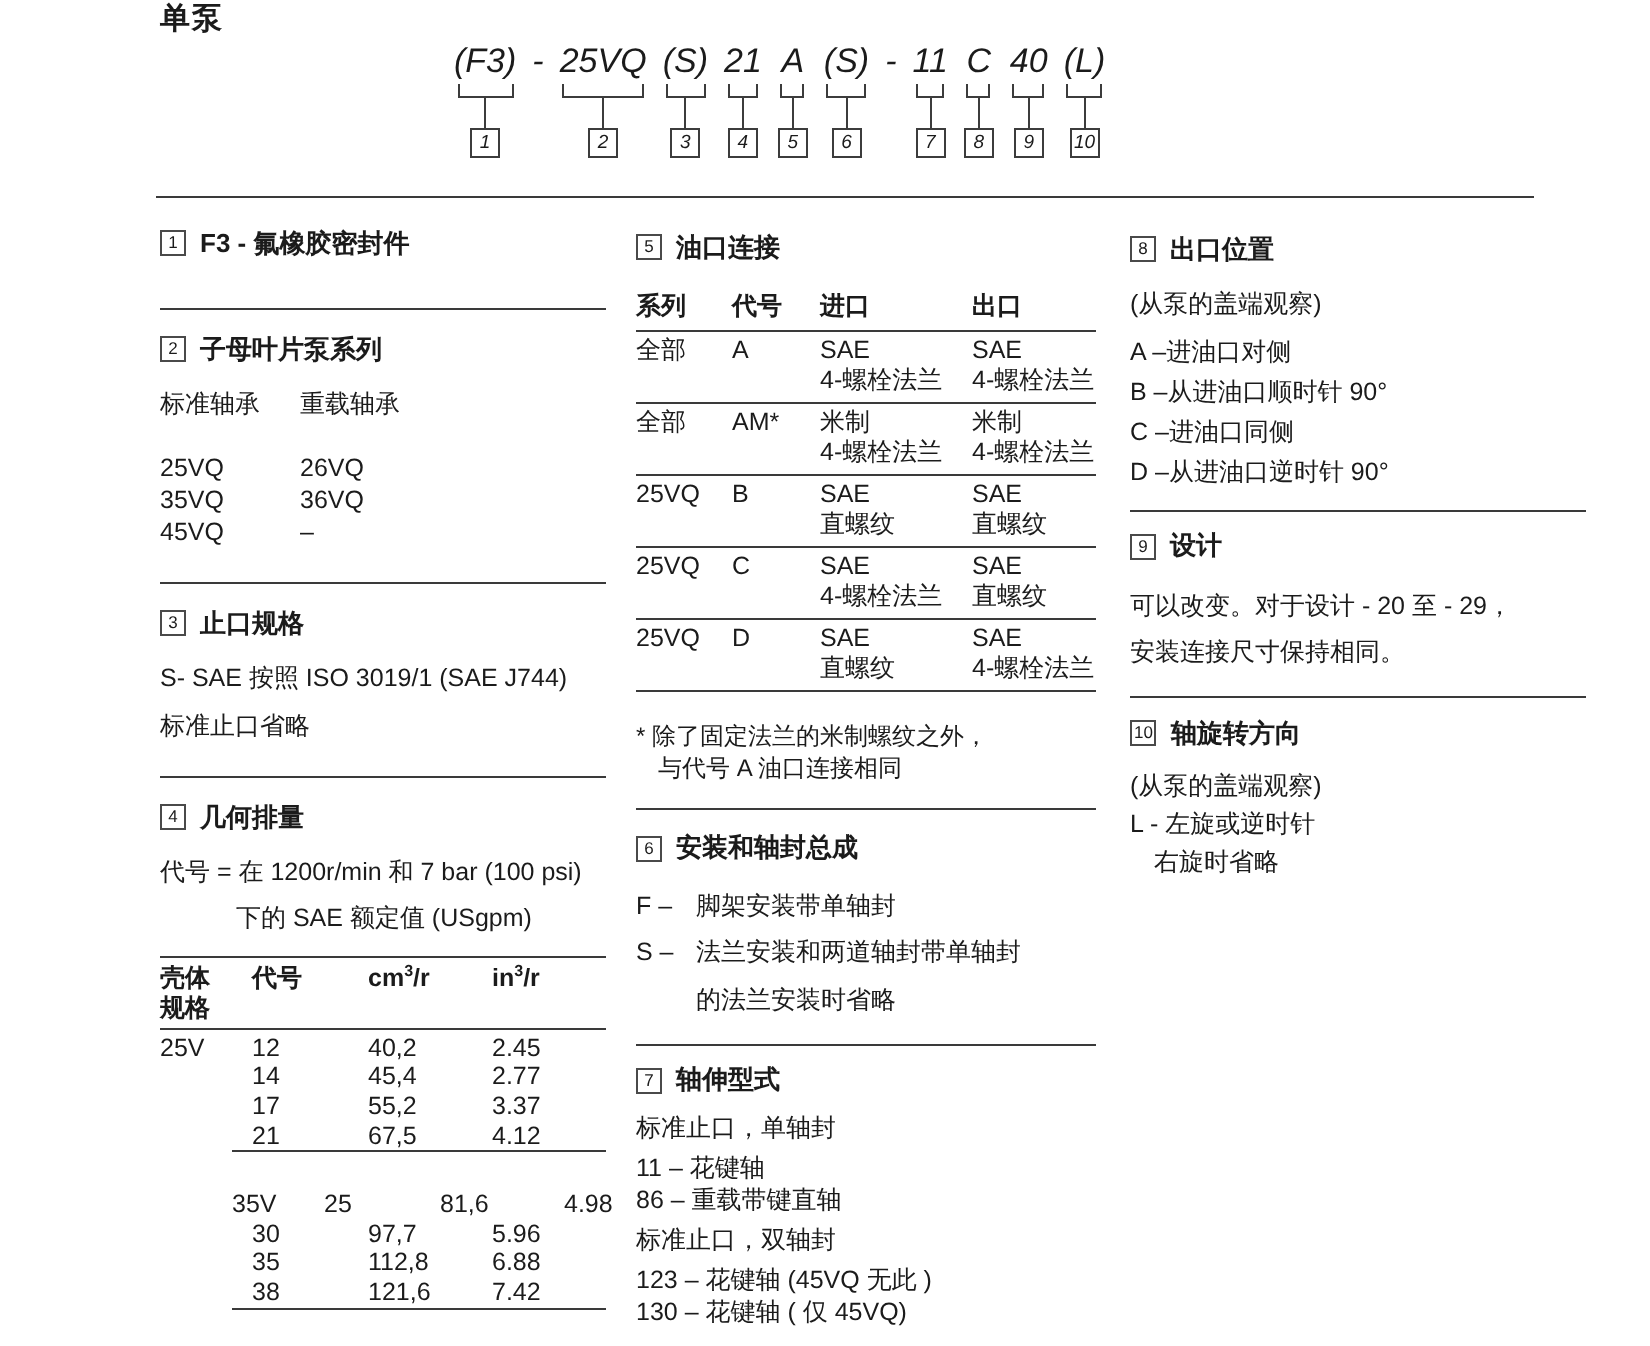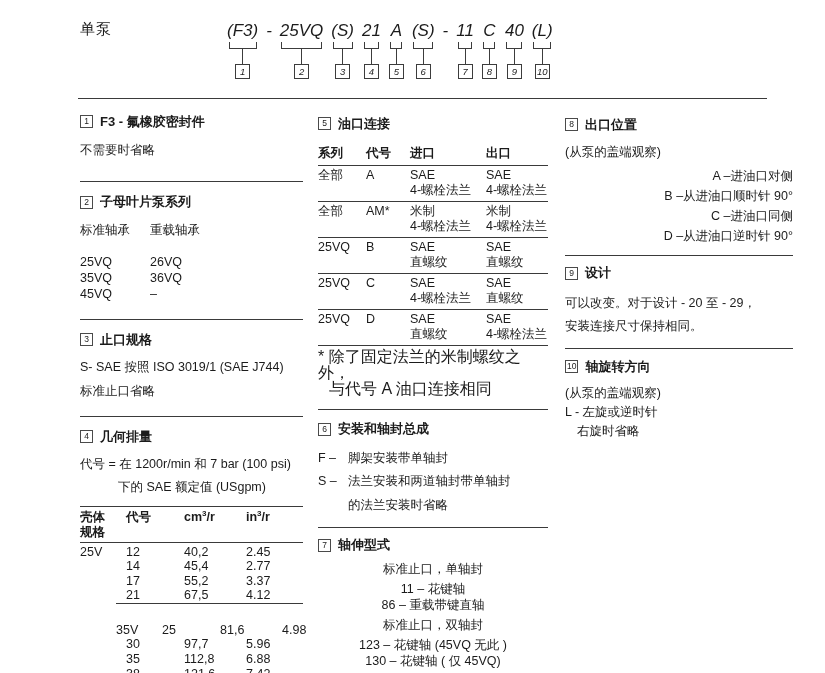--- a/index.html
+++ b/index.html
@@ -5,21 +5,21 @@
   * { margin:0; padding:0; box-sizing:border-box; }
   html,body { background:#ffffff; }
   body {
     width:825px; height:673px; position:relative; overflow:hidden;
     font-family:"Liberation Sans","DejaVu Sans",sans-serif;
     color:#1b1b1b; -webkit-font-smoothing:antialiased;
   }
   .abs { position:absolute; }
 
   
-  .page-title { left:80px; top:20px; font-size:15px; font-weight:400; letter-spacing:1px; }
+  .page-title { left:80px; top:0; font-size:15px; font-weight:700; letter-spacing:1px; }
 
   
   .code-row { left:227px; top:21px; display:flex; gap:8px; align-items:flex-start;font-style:italic; }
   .code-seg { display:flex; flex-direction:column; align-items:center; }
   .seg-label { font-size:17px; line-height:19px; white-space:pre; }
   .bracket { margin-top:2px; height:7px; width:calc(100% - 3px);
              border:1px solid #3c3c3c; border-top:none; }
   .vline { width:1px; height:15px; background:#3c3c3c; }
   .numbox { width:15px; height:15px; border:1px solid #3c3c3c; display:flex;
             align-items:center; justify-content:center; font-size:9.5px; }
@@ -59,34 +59,34 @@
   sup { font-size:8px; vertical-align:super; line-height:0; }
   .dt-row { line-height:14.6px; }
   .dt-row.group-start { border-top:1px solid #3a3a3a; padding-top:19px;margin-left:36px; }
   .dt-body { padding:2px 0 3px; }
 
   
   .pt-grid { display:grid; grid-template-columns:48px 44px 76px 1fr; }
   .pt-head { margin-top:10px; padding-bottom:3px; border-bottom:1.3px solid #3a3a3a; font-weight:700; }
   .pt-row { border-bottom:1px solid #3a3a3a; padding:2px 0 3px; line-height:15px; }
   .pt-sub { line-height:15px; }
-  .s5-foot { margin-top:3px; font-size:16px; line-height:16px; }
+  .s5-foot { margin-top:14px; font-size:12px; line-height:16px; }
   .s5-foot2 { padding-left:11px; }
   .hr5 { margin:12px 0 9px; }
   .s6-items { margin-top:8px; }
   .s6-row { display:flex; line-height:23.5px; }
   .s6-code { width:30px; flex:0 0 auto; }
   .hr6 { margin:10px 0 7px; }
   .s7-lines { margin-top:6px; }
-  .s7-line { line-height:16px;text-align:center; }
+  .s7-line { line-height:16px; }
   .s7-line.plain { margin:4px 0 4px; }
 
   
   .s8-sub { margin-top:8px; }
-  .s8-items { margin-top:5px;text-align:right; }
+  .s8-items { margin-top:5px; }
   .s8-item { line-height:20px; }
   .hr8 { margin:9px 0 7px; }
   .s9-l1 { margin-top:8px; line-height:25px; }
   .s9-l2 { line-height:20px; }
   .hr9 { margin:12px 0 8px; }
   .s10-sub { margin-top:8px; line-height:19px; }
   .s10-l1 { line-height:19px; }
   .s10-l2 { padding-left:12px; line-height:18px;font-family:Liberation Serif, serif; }
 </style>
 </head>
@@ -179,21 +179,20 @@
 </div>
 
 <div class="abs top-rule"></div>
 
 <div class="abs col col-left">
 
   <div class="sec-h">
     <span class="nbox">1</span>
     <span>F3 - 氟橡胶密封件</span>
   </div>
-  <div class="s1-body">不需要时省略</div>
 
   <hr class="divider hr1">
 
   <div class="sec-h">
     <span class="nbox">2</span>
     <span>子母叶片泵系列</span>
   </div>
   <div class="s2-cols">
     <span class="s2-c1">标准轴承</span>
     <span>重载轴承</span>

